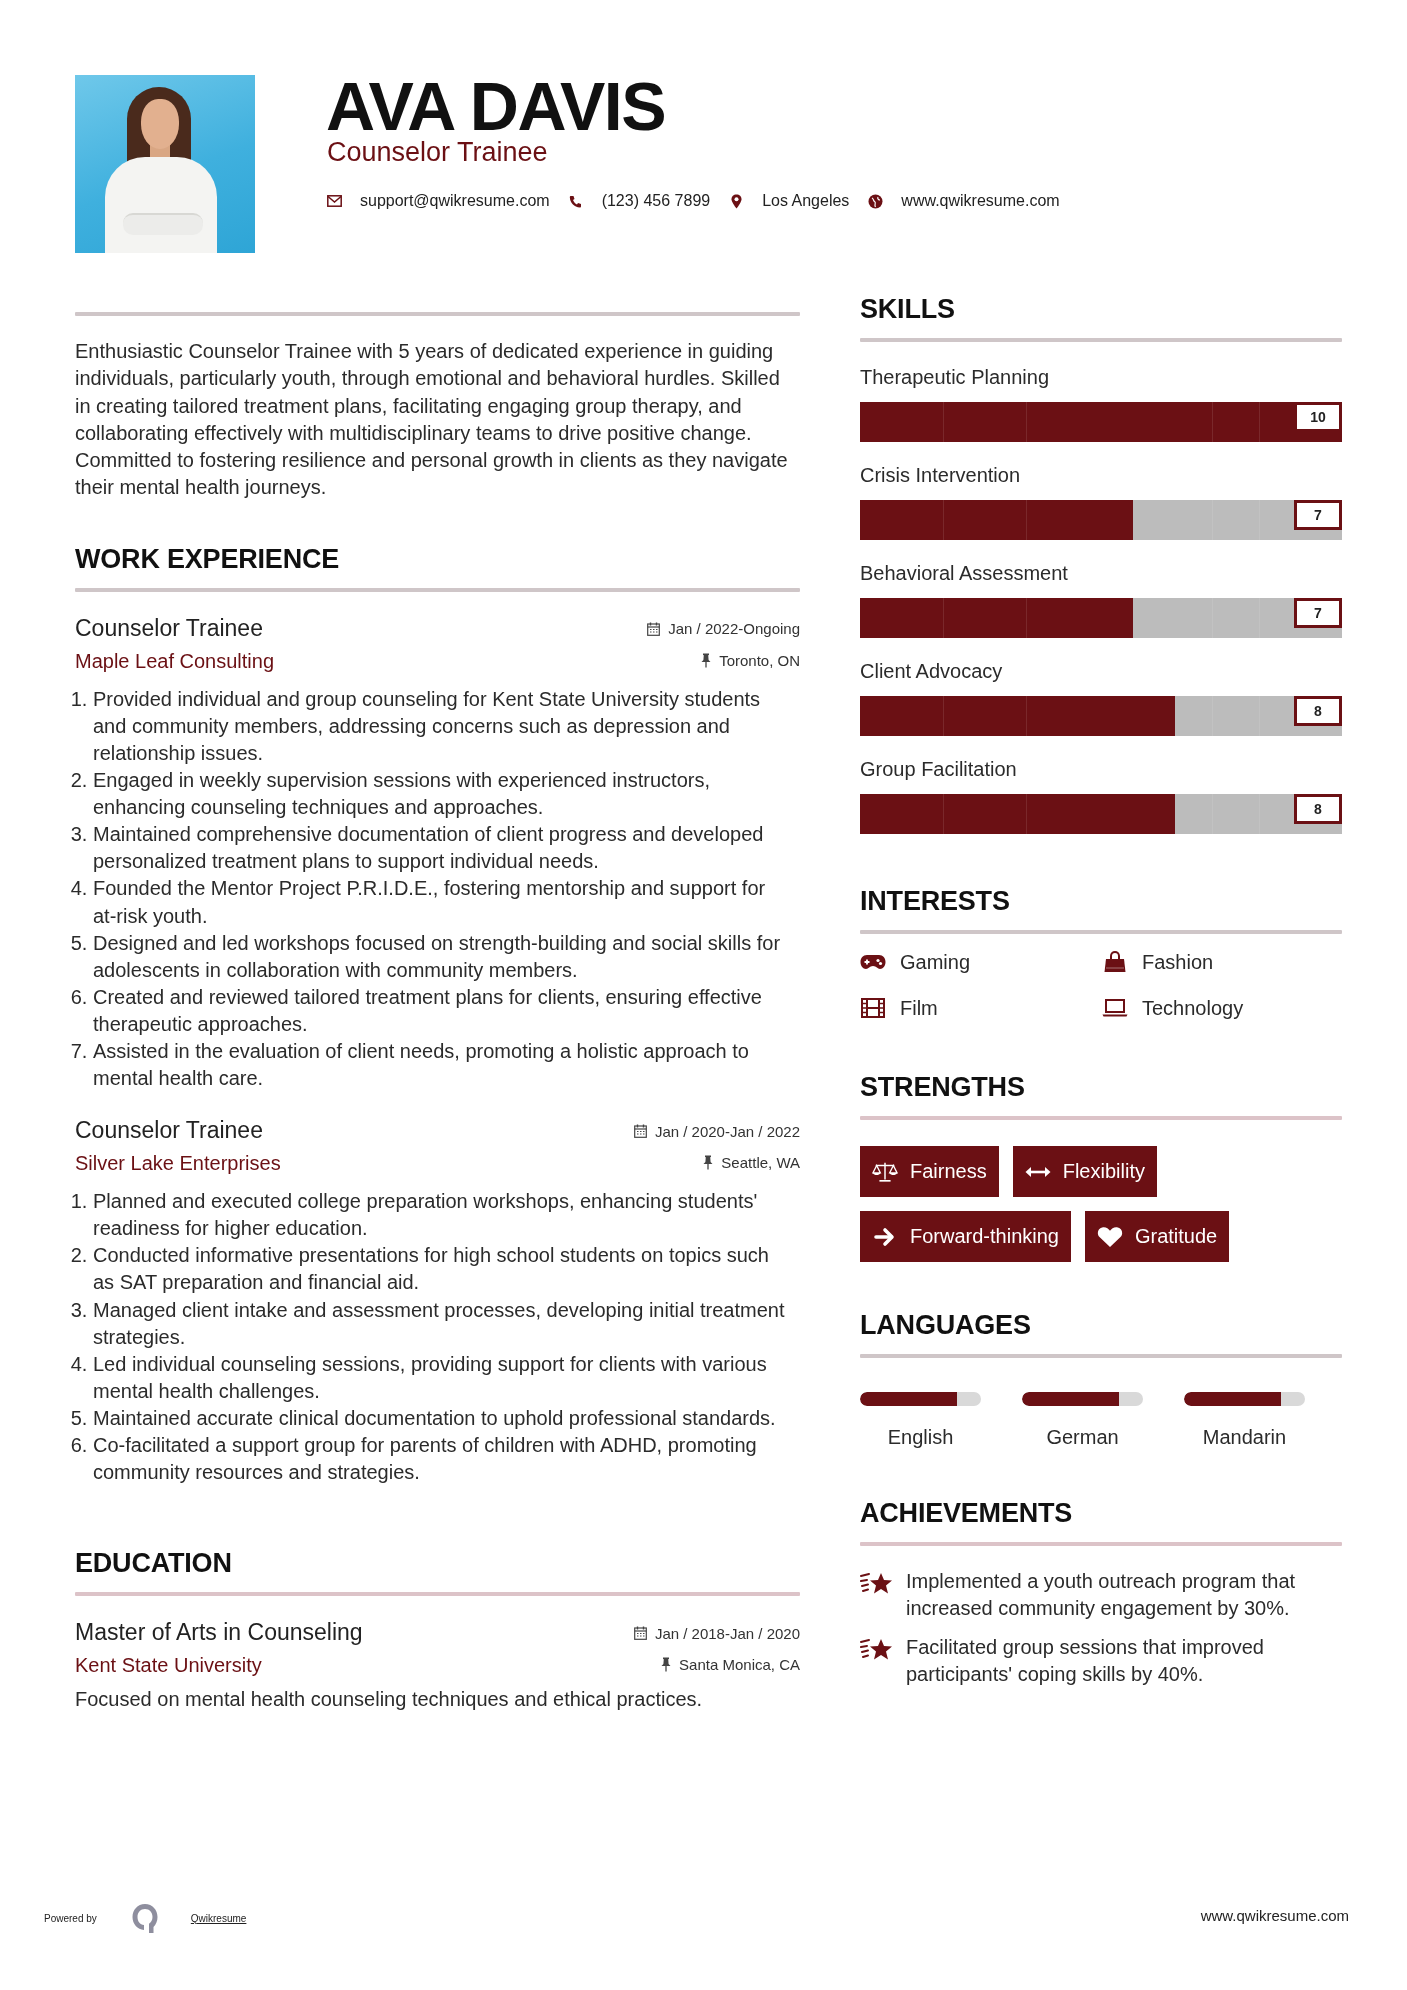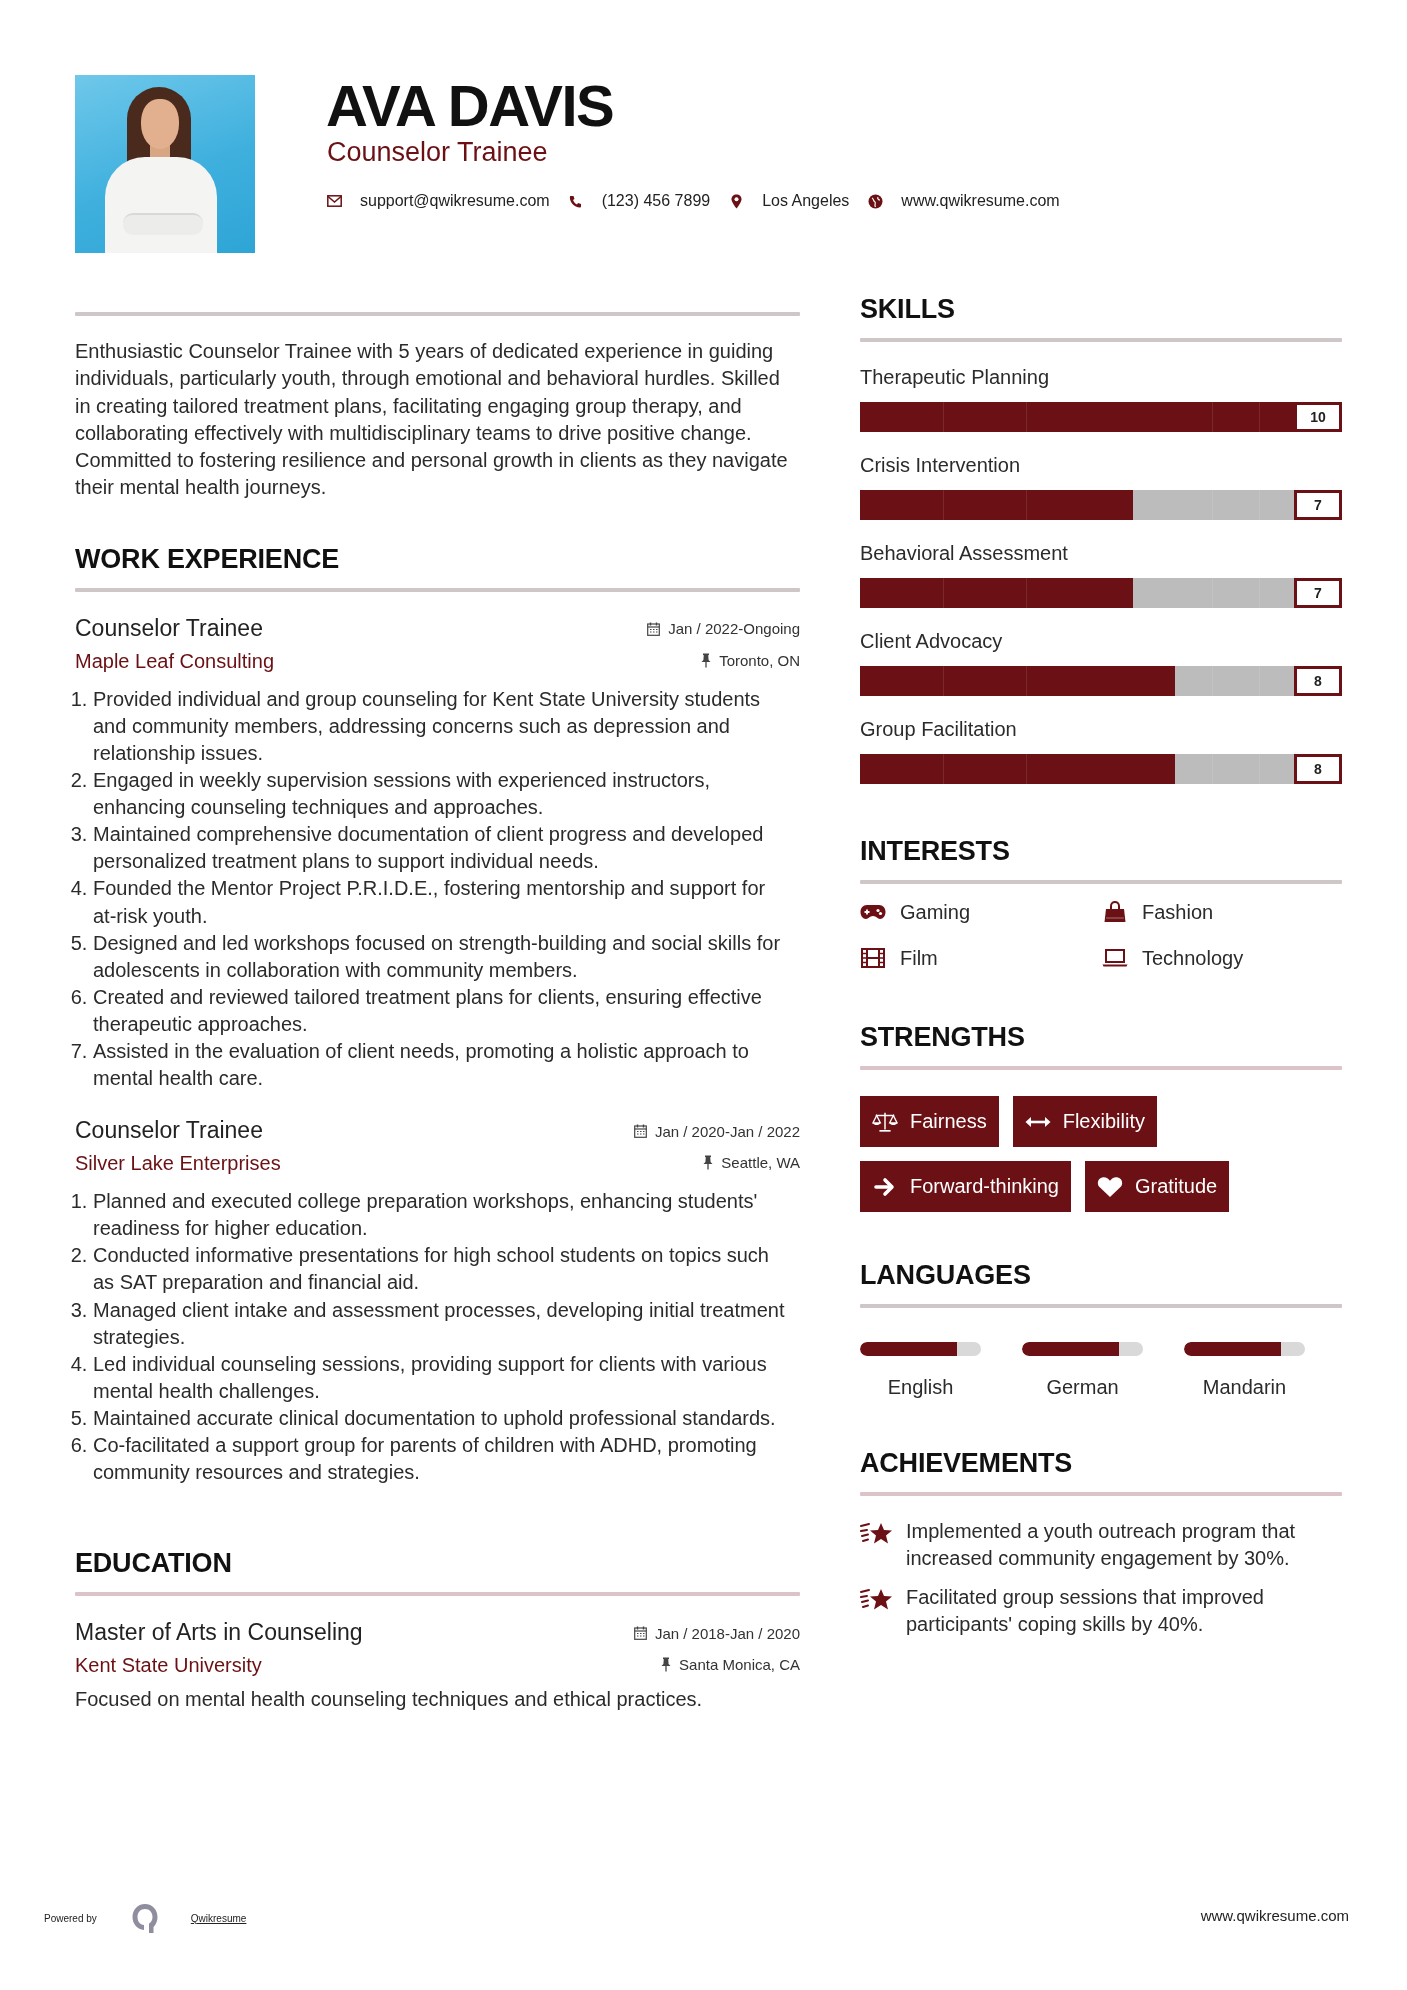--- a/index.html
+++ b/index.html
@@ -7,21 +7,21 @@
   body { position: relative; font-family: "Liberation Sans", "DejaVu Sans", sans-serif; color: #2b2b2b; overflow: hidden; }
 
   .photo { position: absolute; left: 75px; top: 75px; width: 180px; height: 178px;
     background: linear-gradient(160deg, #6fc8ea 0%, #3fb0de 55%, #2ea5d6 100%); overflow: hidden; }
   .photo .hair { position: absolute; left: 52px; top: 12px; width: 64px; height: 88px; background: #4a2a1c; border-radius: 32px 32px 10px 10px; }
   .photo .face { position: absolute; left: 66px; top: 24px; width: 38px; height: 50px; background: #e2b08f; border-radius: 45% 45% 50% 50%; }
   .photo .neck { position: absolute; left: 75px; top: 70px; width: 20px; height: 22px; background: #d9a683; }
   .photo .shirt { position: absolute; left: 30px; top: 82px; width: 112px; height: 100px; background: #f4f4f2; border-radius: 40px 40px 0 0; }
   .photo .arms { position: absolute; left: 48px; top: 138px; width: 80px; height: 22px; background: #ececea; border-radius: 10px; border-top: 2px solid #d8d8d4; }
 
-  .name { position: absolute; left: 326px; top: 78px; font-size: 58px; font-weight: 700; color: #111; letter-spacing: -1.5px; line-height: 56px; }
+  .name { position: absolute; left: 326px; top: 78px; font-size: 68px; font-weight: 700; color: #111; letter-spacing: -1.5px; line-height: 56px; }
   .role { position: absolute; left: 327px; top: 136px; font-size: 27px; color: #6b1014; line-height: 32px; }
   .contacts { position: absolute; left: 326px; top: 190px; display: flex; align-items: center; font-size: 16px; color: #222; line-height: 22px; }
   .contacts .c-item { display: flex; align-items: center; margin-right: 18px; }
   .contacts .c-icon { width: 16px; height: 16px; margin-right: 18px; display: inline-flex; align-items: center; justify-content: center; color: #6b1014; }
 
   .col-left { position: absolute; left: 75px; top: 300px; width: 725px; }
   .col-right { position: absolute; left: 860px; top: 292px; width: 488px; }
 
   .section-title { font-size: 27px; font-weight: 700; color: #111; line-height: 34px; letter-spacing: -0.2px; }
   .divider { height: 4px; background: #cfc6c8; margin-top: 12px; border-radius: 1px; }
@@ -40,21 +40,21 @@
   .job-list { margin-top: 10px; padding-left: 18px; font-size: 20px; line-height: 27.1px; color: #2b2b2b; width: 715px; }
   .job-list li { padding-left: 0; }
   .job2 { margin-top: 22px; }
 
   .sec-edu { margin-top: 60px; }
   .edu-desc { font-size: 20px; color: #2b2b2b; line-height: 30px; margin-top: 4px; }
 
   
   .skill { margin-top: 20px; }
   .skill-name { font-size: 20px; color: #2b2b2b; line-height: 26px; }
-  .skill-bar { position: relative; margin-top: 12px; width: 482px; height: 30px; background: #bcbcbc; display: flex; }
+  .skill-bar { position: relative; margin-top: 12px; width: 482px; height: 40px; background: #bcbcbc; display: flex; }
   .skill-fill { height: 100%; background: #6b1014; }
   .skill-seg { position: absolute; top: 0; bottom: 0; width: 1px; background: rgba(255,255,255,0.10); }
   .skill-num { position: absolute; right: 0; top: 0; width: 48px; height: 30px; background: #fff; border: 3px solid #6b1014; font-size: 14px; font-weight: 700; color: #222; display: flex; align-items: center; justify-content: center; }
   .skill:first-of-type { margin-top: 22px; }
 
   .sec-interests { margin-top: 50px; }
   .interests-grid { margin-top: 12px; display: grid; grid-template-columns: 242px 240px; row-gap: 14px; }
   .interest { display: flex; align-items: center; font-size: 20px; color: #2b2b2b; line-height: 32px; }
   .interest .i-icon { width: 26px; height: 22px; margin-right: 14px; display: inline-flex; align-items: center; justify-content: center; color: #6b1014; }
 

